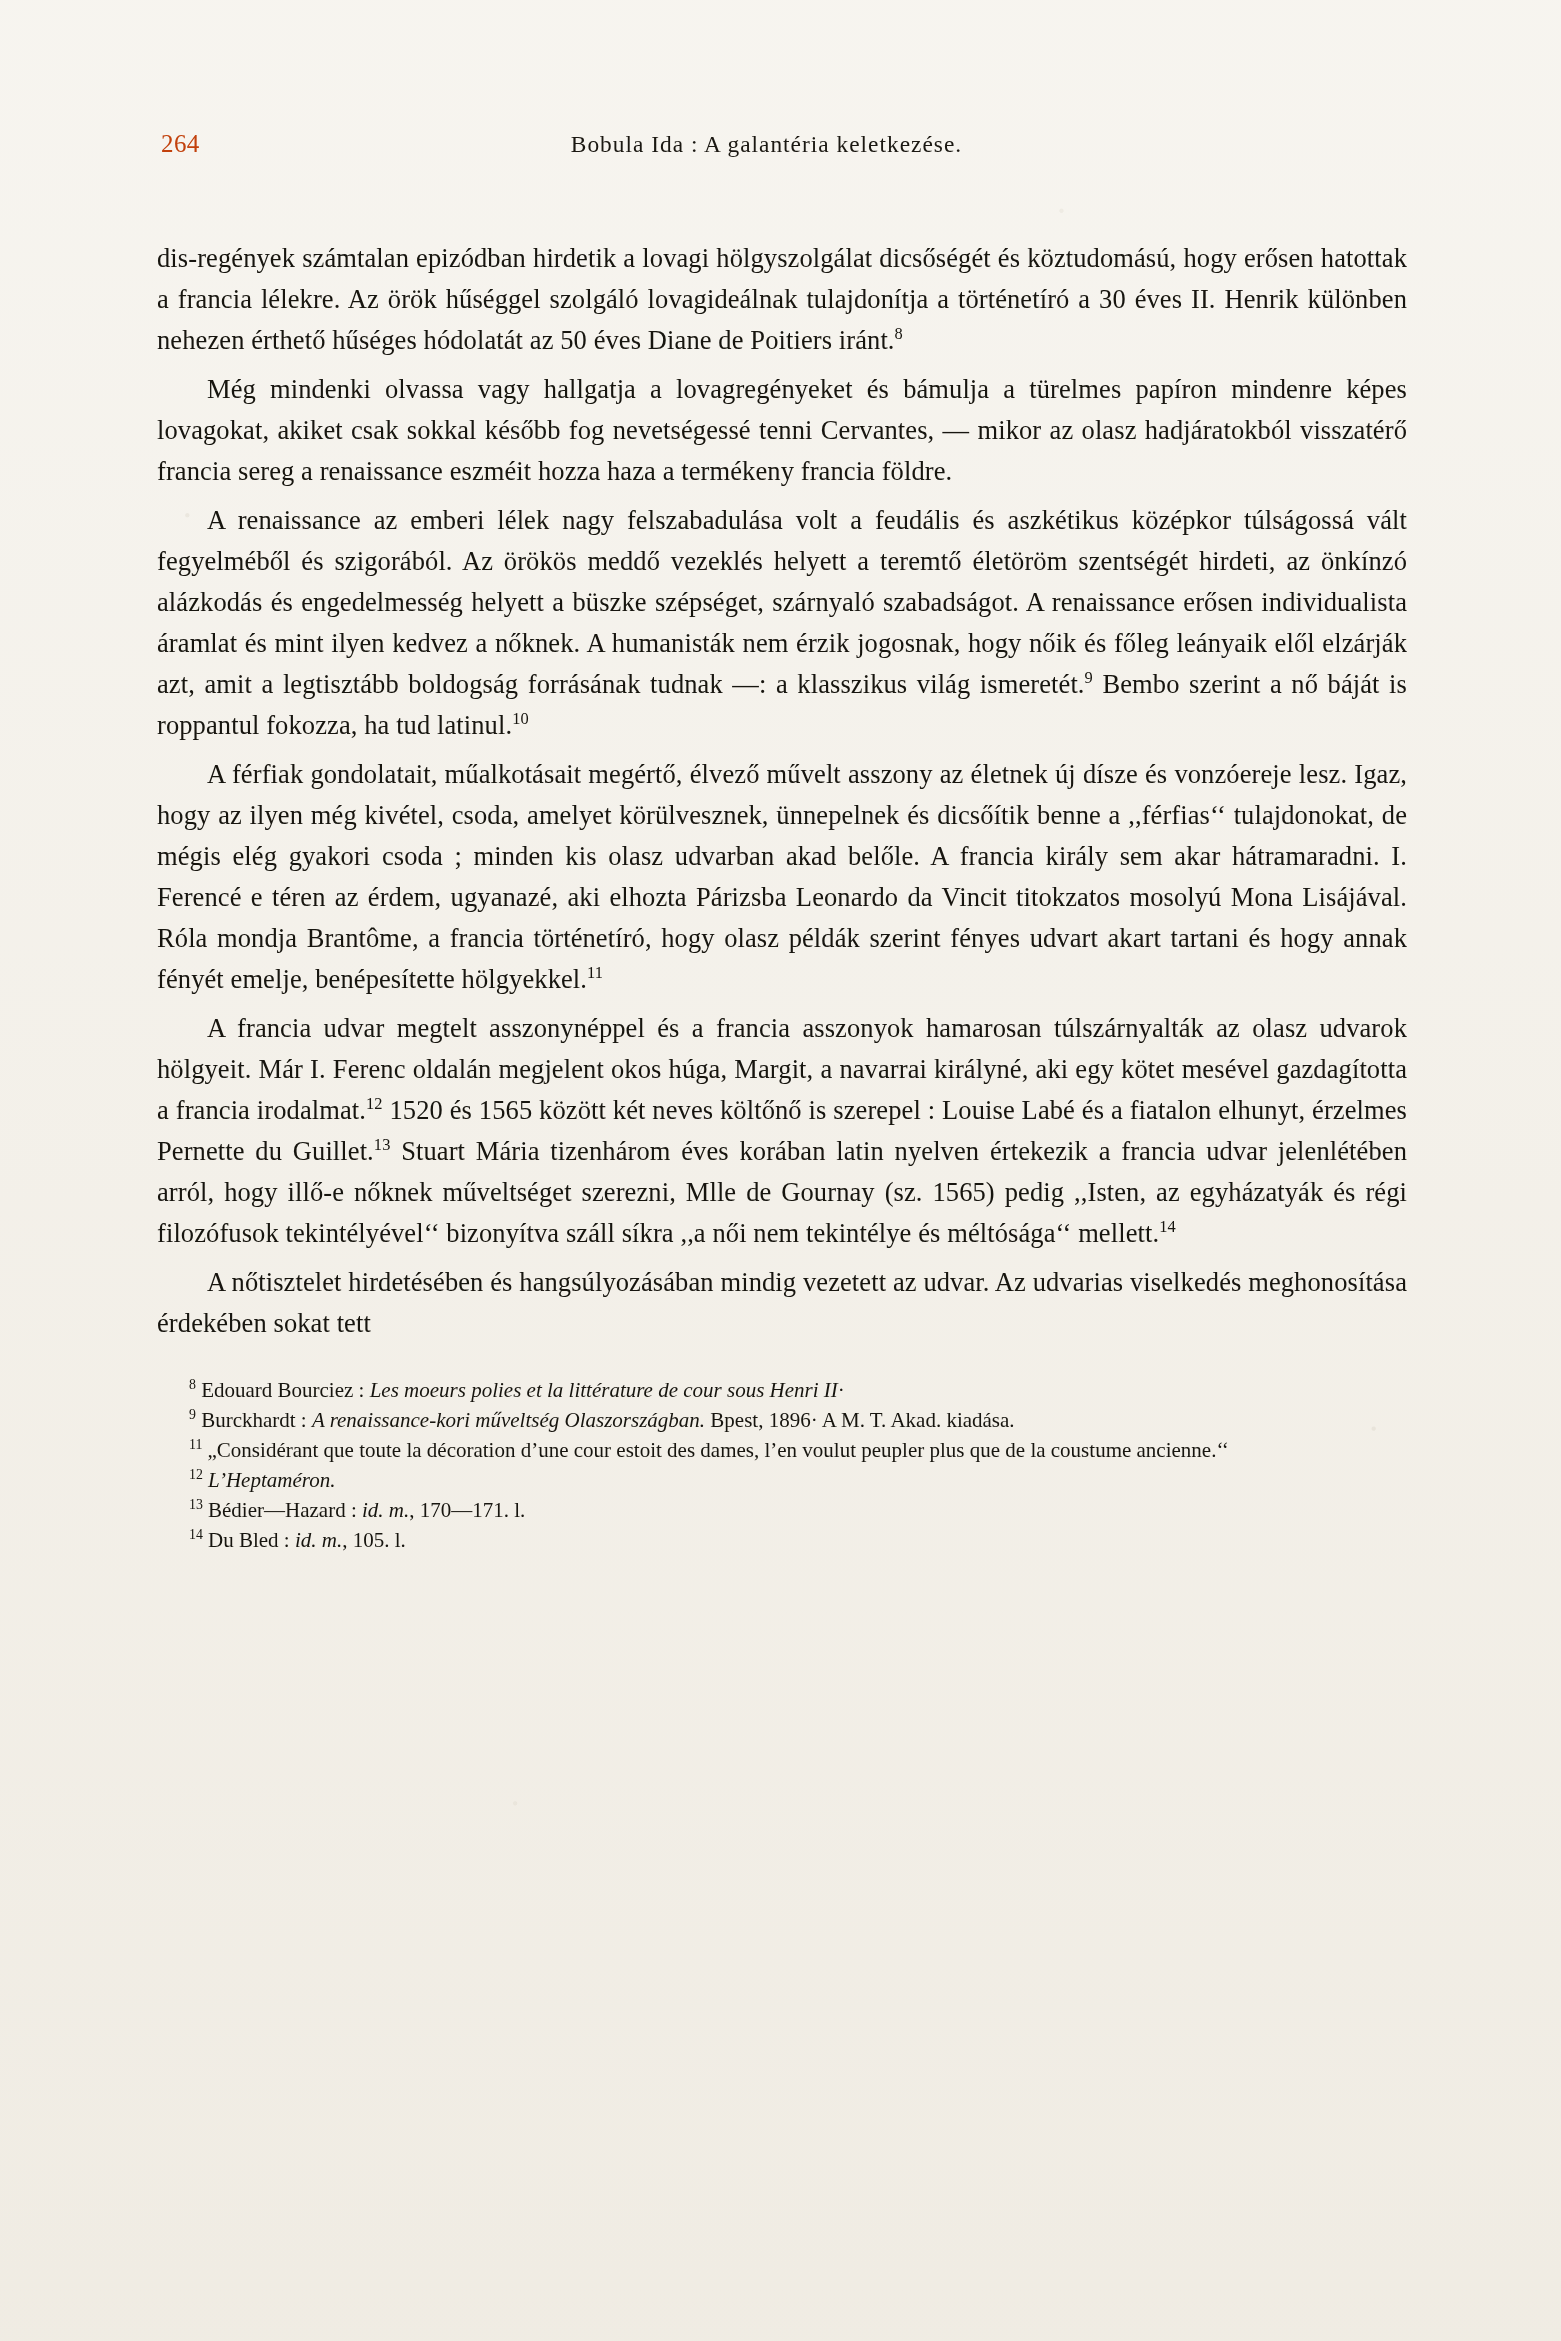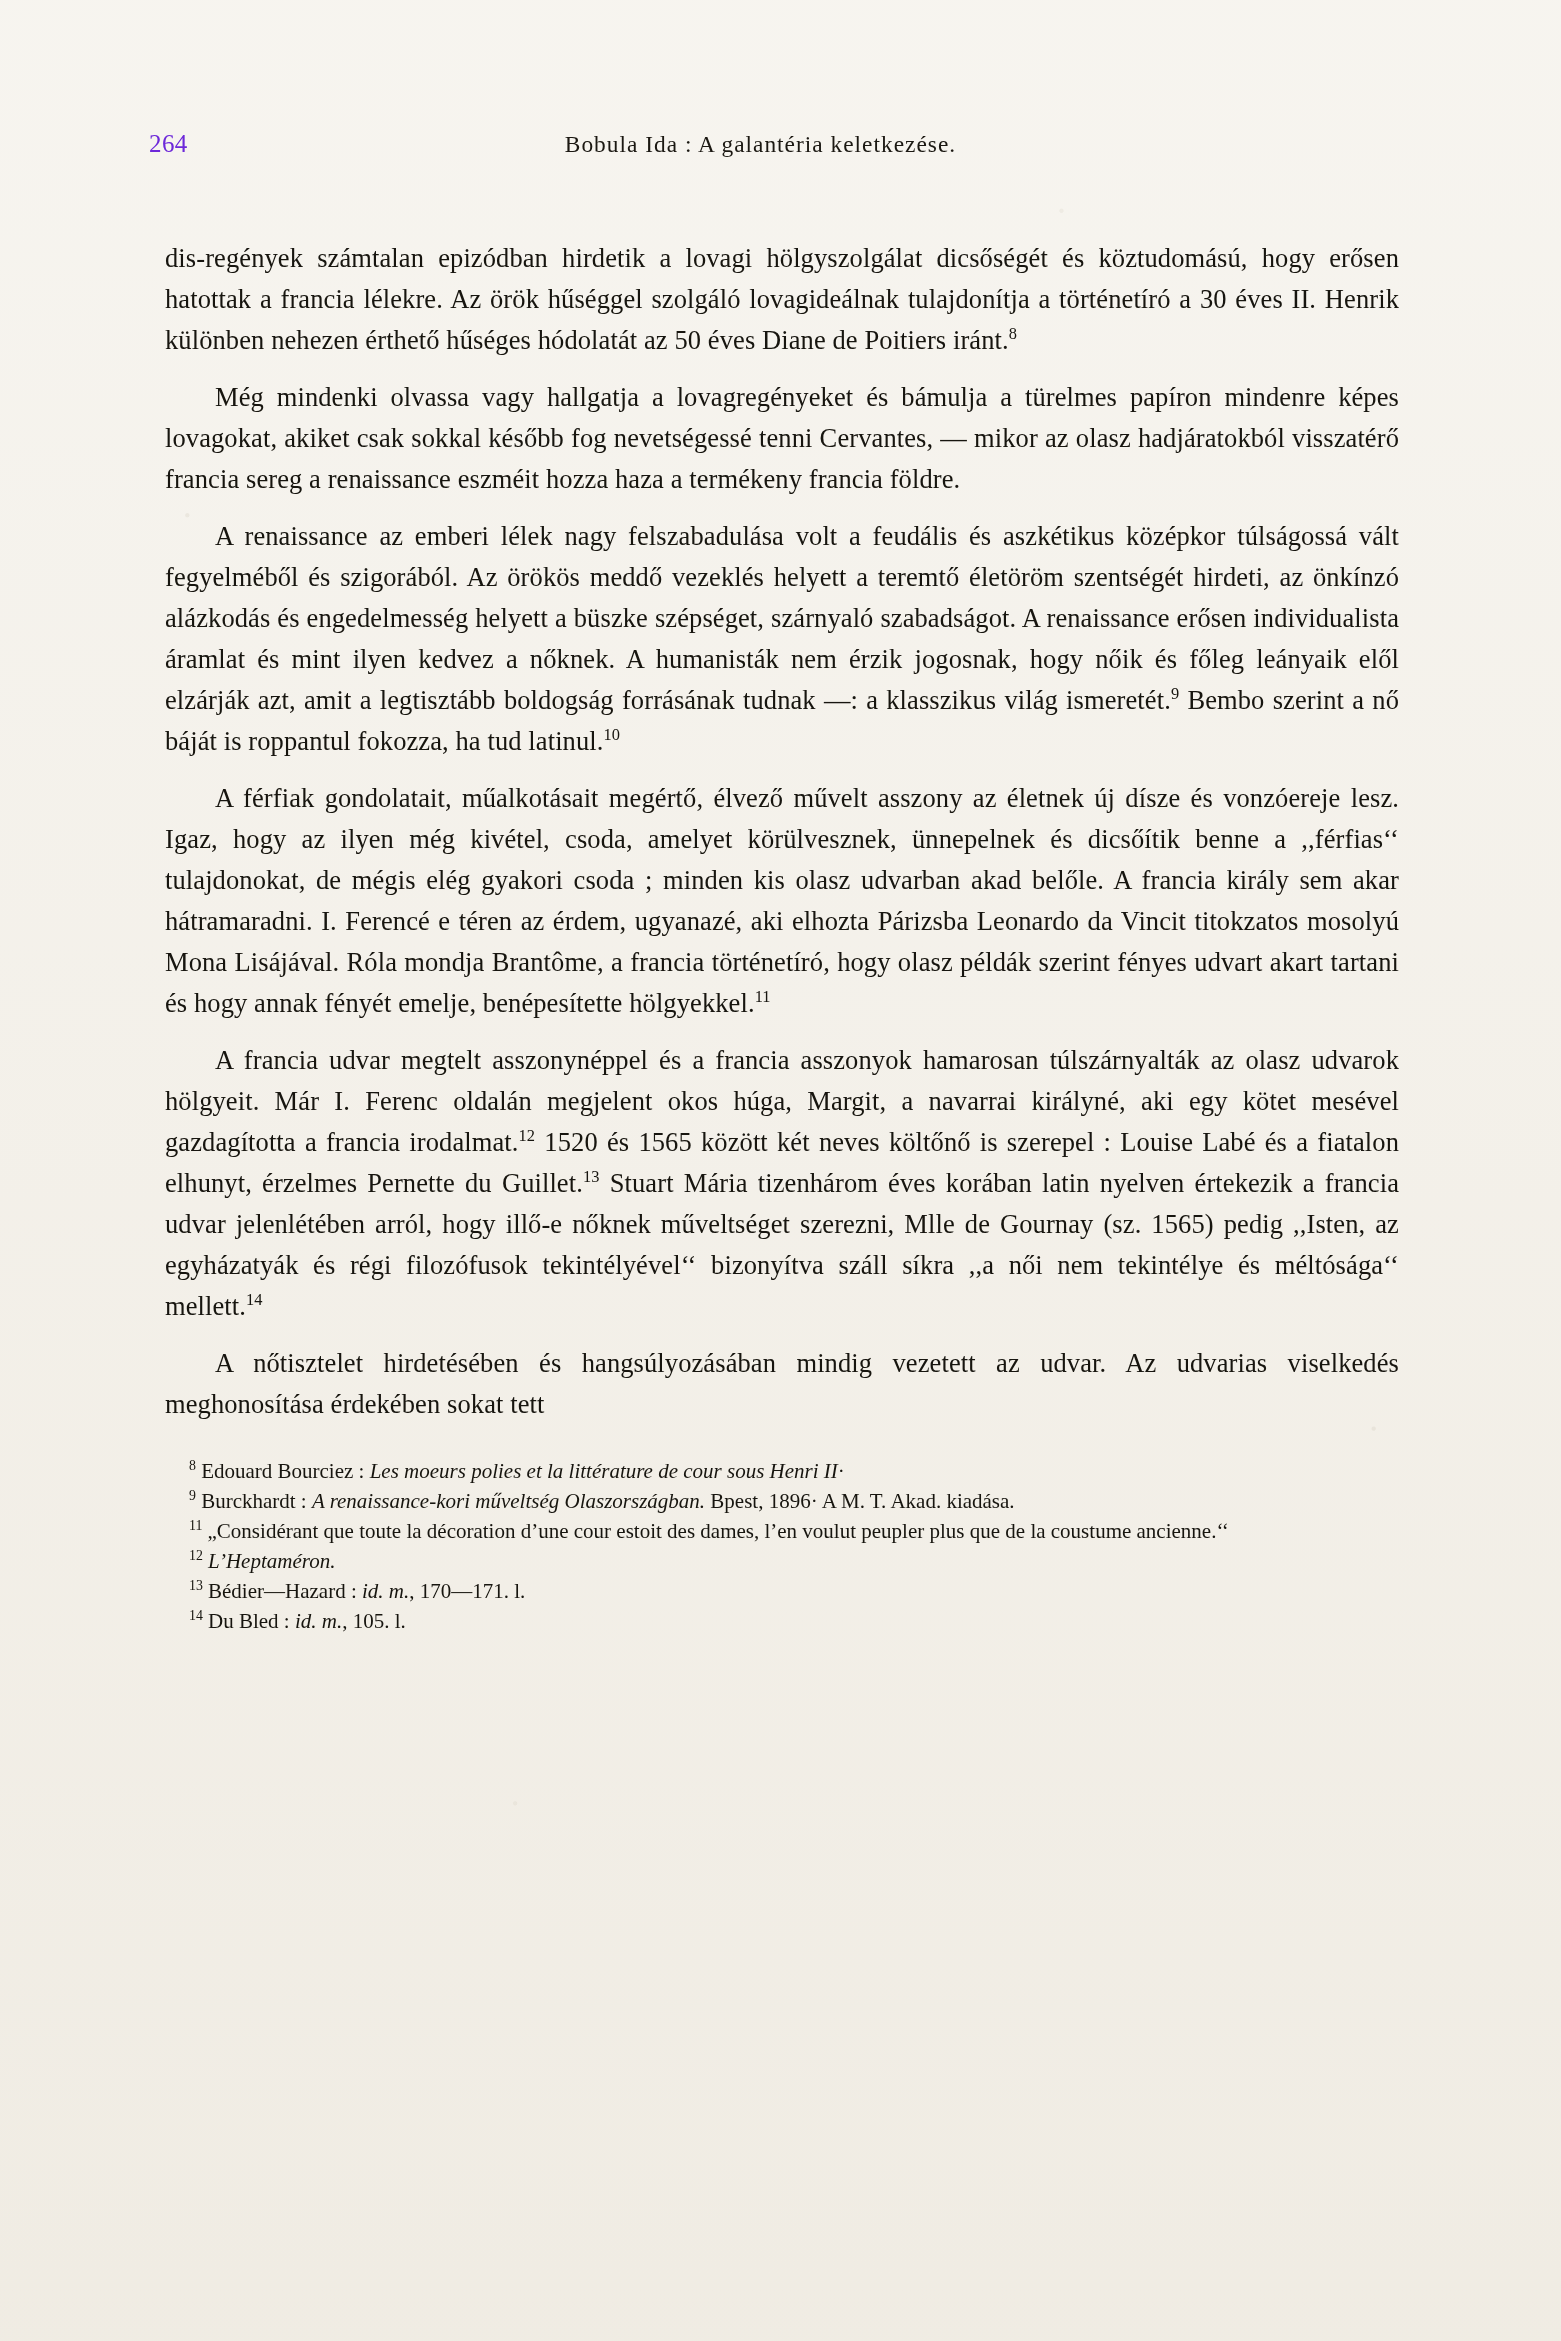--- a/index.html
+++ b/index.html
@@ -44,32 +44,33 @@
   }
   .header-line {
     display: flex;
     align-items: baseline;
     margin-bottom: 80px;
   }
   .folio {
     font-size: 25px;
     letter-spacing: 0.4px;
     width: 104px;
-    color: #6d28d9;
+    color: #c2410c;
+    margin-left: 12px;
   }
   .running-title {
     font-size: 23.4px;
     letter-spacing: 1px;
     color: #1b1812;
     flex: 1;
     text-align: center;
     padding-right: 147px;
   }
   .body-text p {
-    margin: 16px;
+    margin: 8px;
     font-size: 26.5px;
     line-height: 41px;
     text-align: justify;
     text-justify: inter-word;
     color: #17150f;
     letter-spacing: 0.1px;
   }
   .body-text p.indent {
     text-indent: 50px;
   }

